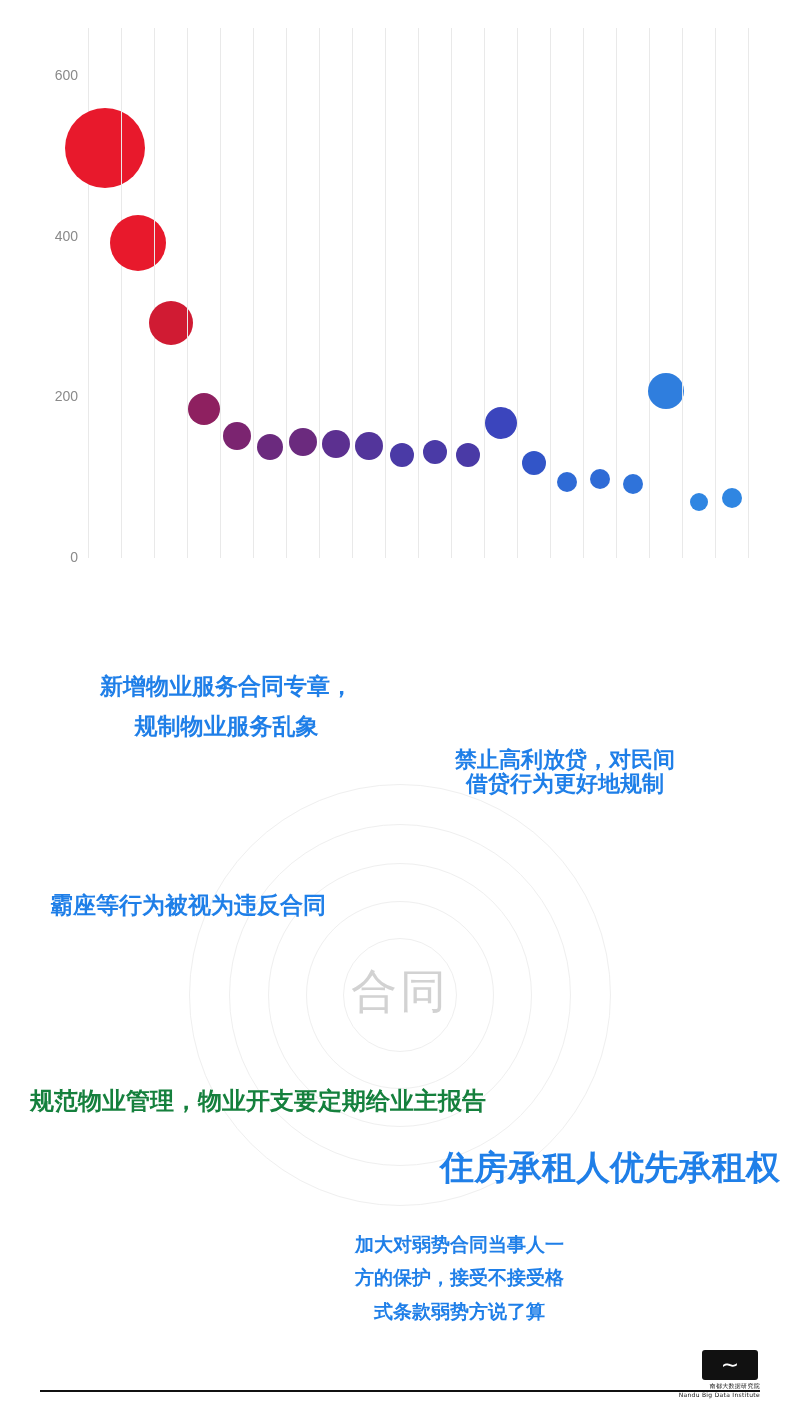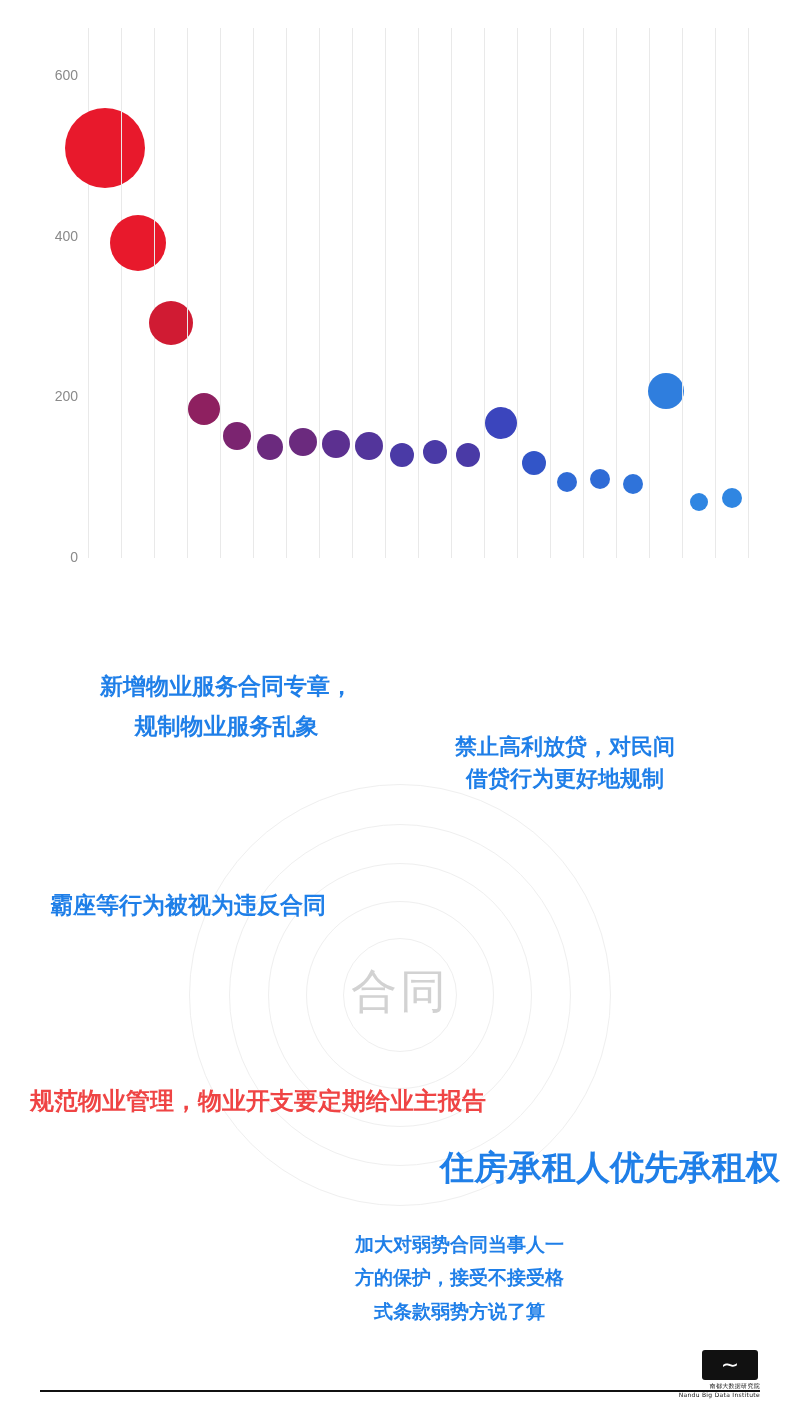--- a/index.html
+++ b/index.html
@@ -203,24 +203,24 @@
 <div id="cloud-block">
   <div class="ring" style="width:420px;height:420px;"></div>
   <div class="ring" style="width:340px;height:340px;"></div>
   <div class="ring" style="width:262px;height:262px;"></div>
   <div class="ring" style="width:186px;height:186px;"></div>
   <div class="ring" style="width:112px;height:112px;"></div>
 
   <div class="center-word">合同</div>
 <div class="cloud-item" style="left: 100px; top: 46px; color: rgb(31, 127, 232); font-size: 23px; line-height: 40.25px; text-align: center;">新增物业服务合同专章，
 规制物业服务乱象</div>
-    <div class="cloud-item" style="left: 455px; top: 111px; color: rgb(31, 127, 232); font-size: 22px; line-height: 32px; text-align: center;">禁止高利放贷，对民间
+    <div class="cloud-item" style="left: 455px; top: 128px; color: rgb(31, 127, 232); font-size: 22px; line-height: 24px; text-align: center;">禁止高利放贷，对民间
 借贷行为更好地规制</div>
     <div class="cloud-item" style="left: 50px; top: 265px; color: rgb(31, 127, 232); font-size: 23px; line-height: 40.25px; text-align: left;">霸座等行为被视为违反合同</div>
-    <div class="cloud-item" style="left: 30px; top: 460px; color: #ef4444; font-size: 24px; line-height: 42px; text-align: left;">规范物业管理，物业开支要定期给业主报告</div>
+    <div class="cloud-item" style="left: 30px; top: 460px; color: #15803d; font-size: 24px; line-height: 42px; text-align: left;">规范物业管理，物业开支要定期给业主报告</div>
     <div class="cloud-item" style="left: 440px; top: 525px; color: rgb(31, 127, 232); font-size: 34px; line-height: 45.5px; text-align: left;">住房承租人优先承租权</div>
     <div class="cloud-item" style="left: 355px; top: 608px; color: rgb(31, 127, 232); font-size: 19px; line-height: 33.25px; text-align: center;">加大对弱势合同当事人一
 方的保护，接受不接受格
 式条款弱势方说了算</div>
   </div>
 
 <div id="footer">
   <div id="footer-rule"></div>
   <div id="logo-mark">∼</div>
   <div id="logo-caption">

